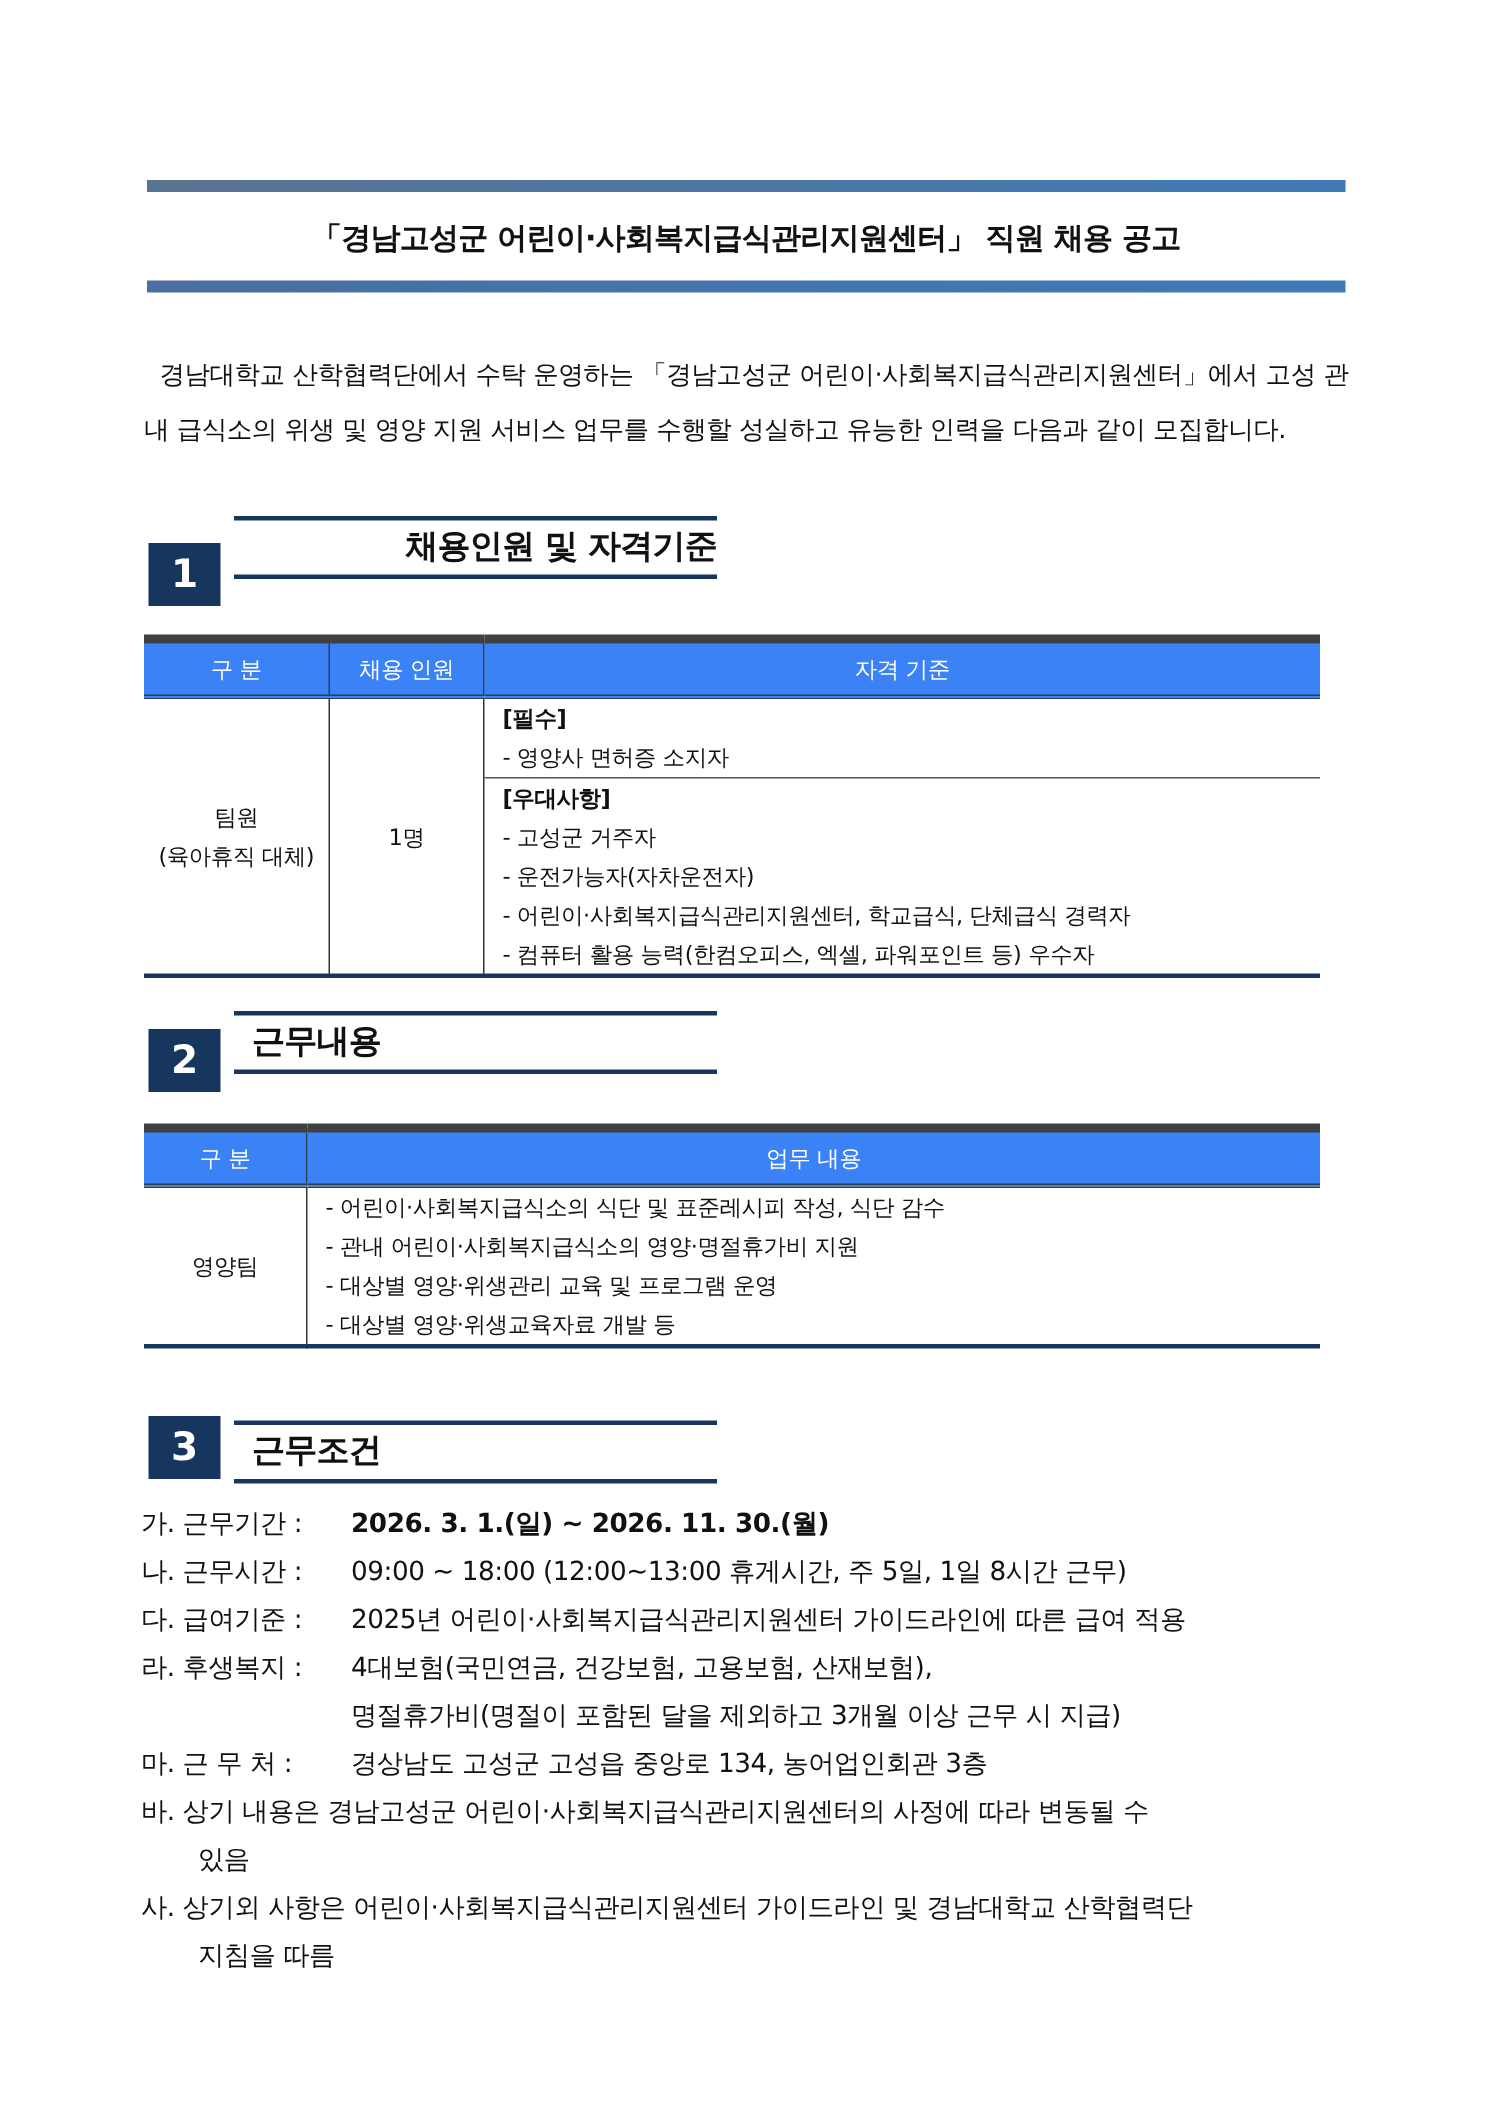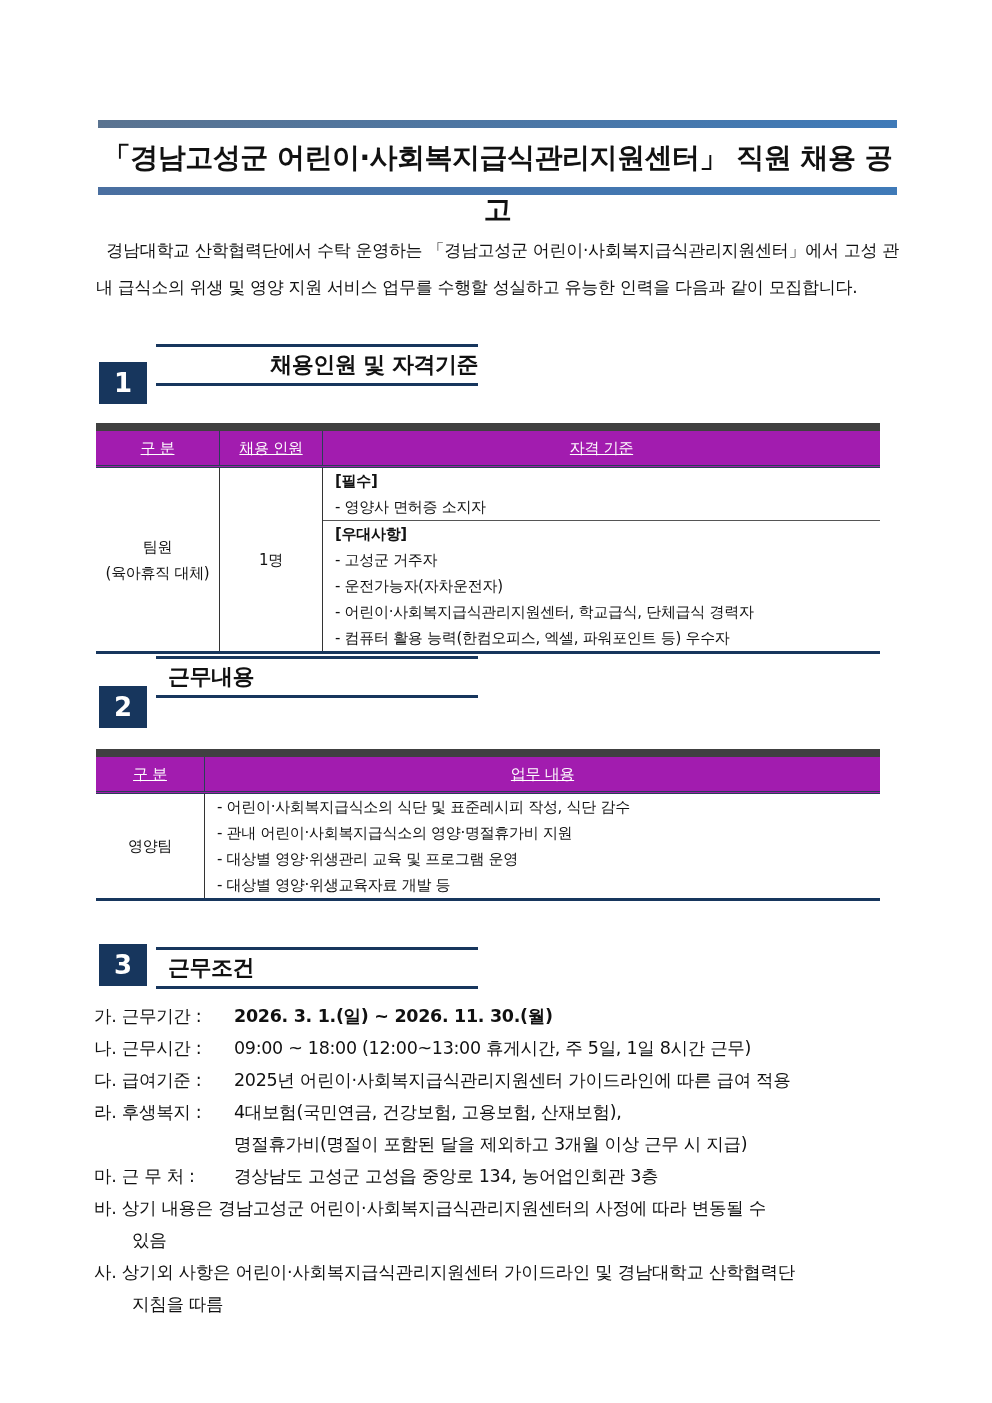--- a/index.html
+++ b/index.html
@@ -2,33 +2,33 @@
 <html><head>
 <meta charset="utf-8">
 <style>
   html, body { margin:0; padding:0; background:#ffffff; }
   body { width:992px; height:1403px; position:relative; font-family:"DejaVu Sans", sans-serif; color:#111; overflow:hidden; }
   .abs { position:absolute; }
 
   
   .title-bar-top { left:98px; top:120px; width:799px; height:8px; background:linear-gradient(to right,#5a7390,#3f7ab8); }
   .title-bar-bot { left:98px; top:187px; width:799px; height:8px; background:linear-gradient(to right,#4a6fa0,#3f7ab8); }
-  .title { left:98px; top:132px; width:799px; height:52px; text-align:center; font-size:28px; font-weight:bold; letter-spacing:-0.5px; line-height:52px; color:#111; }
+  .title { left:98px; top:132px; width:799px; height:52px; text-align:center; font-size:20px; font-weight:bold; letter-spacing:-0.5px; line-height:52px; color:#111; }
 
   
   .intro { left:96px; top:232px; width:803px; font-size:17px; line-height:37px; text-align:justify; letter-spacing:-0.3px; }
 
   
   .sec-num { width:48px; height:42px; background:#17365d; color:#fff; font-size:26px; font-weight:bold; text-align:center; line-height:42px; }
   .sec-title-box { border-top:3px solid #17365d; border-bottom:3px solid #17365d; height:36px; }
   .sec-title { font-size:22px; font-weight:bold; line-height:36px; padding-left:12px; color:#111; letter-spacing:-0.5px; }
 
   
   table.grid { border-collapse:collapse; font-size:15px; letter-spacing:-0.3px; }
-  table.grid th { background:#a21caf; color:#fff; font-weight:normal; height:32px; border-top:8px solid #404040; border-bottom:3px double #2a3f55; text-align:center;text-decoration:underline; }
+  table.grid th { background:#3b82f6; color:#fff; font-weight:normal; height:32px; border-top:6px solid #404040; border-bottom:3px double #2a3f55; text-align:center; }
   table.grid th + th { border-left:1px solid #2a3f55; }
   table.grid td { vertical-align:middle; }
   table.grid td + td { border-left:1px solid #333; }
   .tbl-end { border-bottom:3px solid #17365d; }
   .cell-center { text-align:center; line-height:26px; }
   .line { height:26px; line-height:26px; padding-left:12px; }
   .line.head { font-weight:bold; }
   .divider { border-top:1px solid #555; }
 
   
@@ -76,21 +76,21 @@
         <div class="line">- 고성군 거주자</div>
         <div class="line">- 운전가능자(자차운전자)</div>
         <div class="line">- 어린이·사회복지급식관리지원센터, 학교급식, 단체급식 경력자</div>
         <div class="line">- 컴퓨터 활용 능력(한컴오피스, 엑셀, 파워포인트 등) 우수자</div>
       </td>
     </tr>
   </tbody>
 </table>
 
 <div class="abs sec-num" style="left:99px; top:686px;">2</div>
-<div class="abs sec-title-box" style="left:156px; top:656px; width:322px;">
+<div class="abs sec-title-box" style="left:156px; top:674px; width:322px;">
   <div class="sec-title">근무내용</div>
 </div>
 
 <table class="abs grid tbl-end" style="left:96px; top:749px; width:784px;">
   <thead>
     <tr>
       <th style="width:106px;">구 분</th>
       <th>업무 내용</th>
     </tr>
   </thead>

